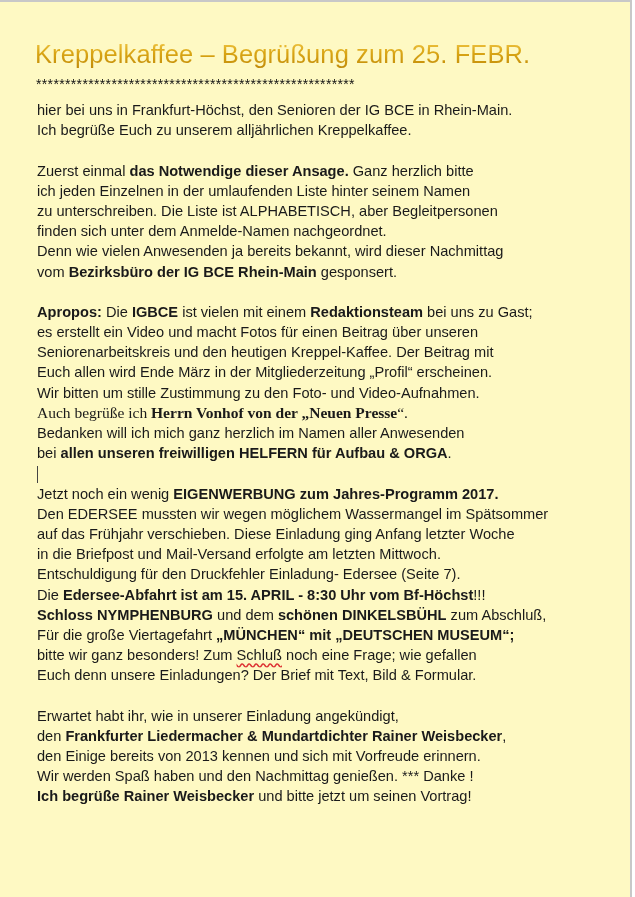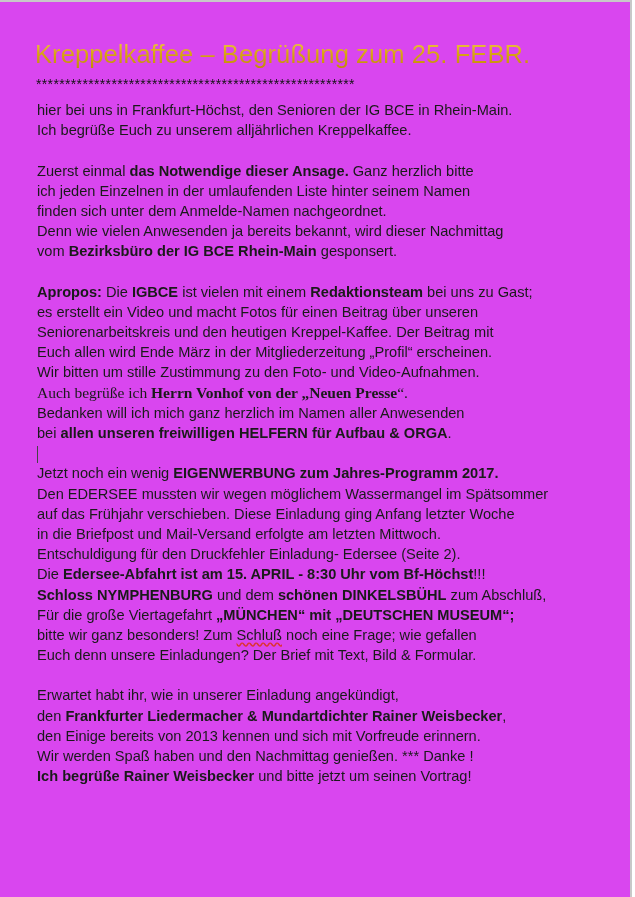--- a/index.html
+++ b/index.html
@@ -1,20 +1,20 @@
 <!DOCTYPE html>
 <html><head>
 <meta charset="utf-8">
 <style>
   html, body { margin: 0; padding: 0; background: #ffffff; }
   body { width: 635px; height: 897px; position: relative; overflow: hidden; }
   .page {
     position: absolute; left: 0; top: 0; width: 632px; height: 897px;
     border-top: 2px solid #c8c8c8; border-right: 2px solid #c8c8c8;
-    box-sizing: border-box; background: #d946ef;
+    box-sizing: border-box; background: #fef9c3;
   }
   .title {
     position: absolute; left: 35px; top: 38px;
     font-family: "Liberation Sans", sans-serif; font-size: 25.5px; font-weight: normal;
     color: #d4a017; letter-spacing: 0.1px;
     background: linear-gradient(180deg, #f2c94c 0%, #d9a514 45%, #c08a0a 100%);
     -webkit-background-clip: text; background-clip: text; -webkit-text-fill-color: transparent;
     white-space: nowrap;
   }
   .stars {
@@ -41,20 +41,21 @@
   <div class="stars">*******************************************************</div>
   <div class="body-text" id="body-text">
       <div>
         <div class="line"><span>hier bei uns in Frankfurt-Höchst, den Senioren der IG BCE in Rhein-Main.</span></div>
         <div class="line"><span>Ich begrüße Euch zu unserem alljährlichen Kreppelkaffee.</span></div>
       </div>
       <div class="gap"></div>
       <div>
         <div class="line"><span>Zuerst einmal </span><b>das Notwendige dieser Ansage.</b><span> Ganz herzlich bitte</span></div>
         <div class="line"><span>ich jeden Einzelnen in der umlaufenden Liste hinter seinem Namen</span></div>
+        <div class="line"><span>zu unterschreiben. Die Liste ist ALPHABETISCH, aber Begleitpersonen</span></div>
         <div class="line"><span>finden sich unter dem Anmelde-Namen nachgeordnet.</span></div>
         <div class="line"><span>Denn wie vielen Anwesenden ja bereits bekannt, wird dieser Nachmittag</span></div>
         <div class="line"><span>vom </span><b>Bezirksbüro der IG BCE Rhein-Main</b><span> gesponsert.</span></div>
       </div>
       <div class="gap"></div>
       <div>
         <div class="line"><b>Apropos:</b><span> Die </span><b>IGBCE</b><span> ist vielen mit einem </span><b>Redaktionsteam</b><span> bei uns zu Gast;</span></div>
         <div class="line"><span>es erstellt ein Video und macht Fotos für einen Beitrag über unseren</span></div>
         <div class="line"><span>Seniorenarbeitskreis und den heutigen Kreppel-Kaffee. Der Beitrag mit</span></div>
         <div class="line"><span>Euch allen wird Ende März in der Mitgliederzeitung „Profil“ erscheinen.</span></div>
@@ -62,21 +63,21 @@
         <div class="line"><span class="serif">Auch begrüße ich </span><b class="serif">Herrn Vonhof von der „Neuen Presse</b><span class="serif">“.</span></div>
         <div class="line"><span>Bedanken will ich mich ganz herzlich im Namen aller Anwesenden</span></div>
         <div class="line"><span>bei </span><b>allen unseren freiwilligen HELFERN für Aufbau &amp; ORGA</b><span>.</span></div>
       </div>
       <div class="gap"><span class="cursor"></span></div>
       <div>
         <div class="line"><span>Jetzt noch ein wenig </span><b>EIGENWERBUNG zum Jahres-Programm 2017.</b></div>
         <div class="line"><span>Den EDERSEE mussten wir wegen möglichem Wassermangel im Spätsommer</span></div>
         <div class="line"><span>auf das Frühjahr verschieben. Diese Einladung ging Anfang  letzter Woche</span></div>
         <div class="line"><span>in die Briefpost und Mail-Versand erfolgte am letzten Mittwoch.</span></div>
-        <div class="line"><span>Entschuldigung für den Druckfehler Einladung- Edersee (Seite 2).</span></div>
+        <div class="line"><span>Entschuldigung für den Druckfehler Einladung- Edersee (Seite 7).</span></div>
         <div class="line"><span>Die </span><b>Edersee-Abfahrt ist am 15. APRIL -  8:30 Uhr vom Bf-Höchst</b><span>!!!</span></div>
         <div class="line"><b>Schloss NYMPHENBURG</b><span> und dem </span><b>schönen DINKELSBÜHL</b><span> zum Abschluß,</span></div>
         <div class="line"><span>Für die große Viertagefahrt </span><b>„MÜNCHEN“ mit „DEUTSCHEN MUSEUM“;</b></div>
         <div class="line"><span>bitte wir ganz besonders! Zum </span><span class="spell">Schluß</span><span> noch eine Frage; wie gefallen</span></div>
         <div class="line"><span>Euch denn unsere Einladungen? Der Brief mit Text, Bild &amp; Formular.</span></div>
       </div>
       <div class="gap"></div>
       <div>
         <div class="line"><span>Erwartet habt ihr, wie in unserer Einladung angekündigt,</span></div>
         <div class="line"><span>den </span><b>Frankfurter Liedermacher &amp; Mundartdichter Rainer Weisbecker</b><span>,</span></div>

